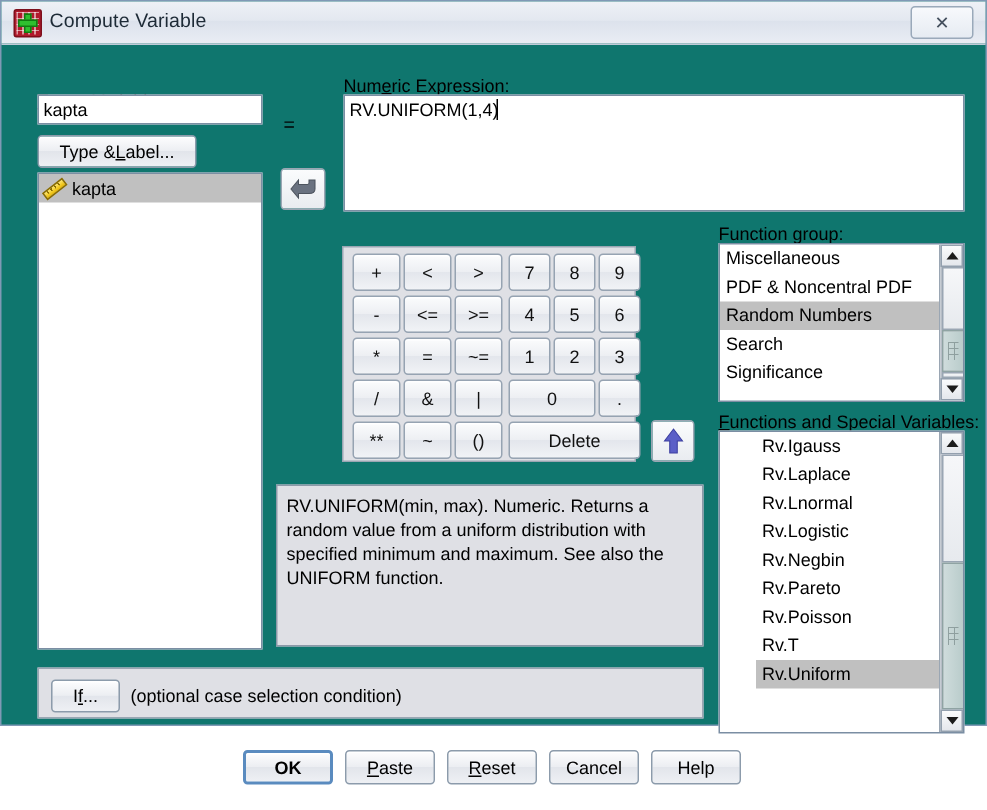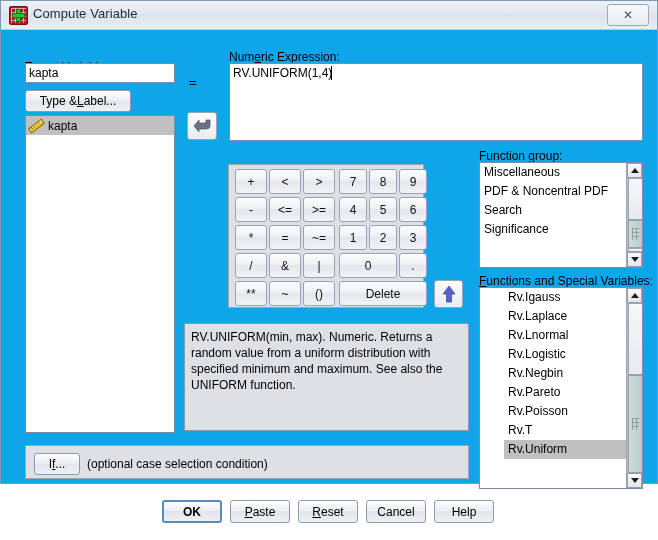--- a/index.html
+++ b/index.html
@@ -5,21 +5,21 @@
   html,body{margin:0;padding:0;}
   body{
     width:658px;height:540px;overflow:hidden;
     font-family:"Liberation Sans", sans-serif;
     font-size:12px;color:#000;
     background:#ffffff;
   }
   #app{
     position:relative;width:658px;height:484px;
     box-sizing:border-box;
-    background:#0ea5e9;
+    background:#0f766e;
     border:1px solid #7f99b5;
     padding-left:13px;
   }
   
   .titlebar{
     position:absolute;left:0;top:0;width:656px;height:28px;
     background:linear-gradient(to bottom,#eef1f6 0%,#e3e8f0 45%,#dce2ec 46%,#e9edf4 100%);
     border-bottom:1px solid #c0cbd8;
   }
   .title-icon{
@@ -227,20 +227,21 @@
     </svg>
   </div>
 
   <div class="desc" style="left:183px;top:322px;width:285px;height:108px;">RV.UNIFORM(min, max). Numeric. Returns a random value from a uniform distribution with specified minimum and maximum. See also the UNIFORM function.</div>
 
   <div class="lbl" style="position:absolute;left:478px;top:148px;">Function <u>g</u>roup:</div>
   <div class="listbox" style="left:478px;top:161px;width:164px;height:106px;">
     <div style="position:absolute;left:0;top:0;right:16px;bottom:0;overflow:hidden;">
       <div class="listrow">Miscellaneous</div>
       <div class="listrow">PDF &amp; Noncentral PDF</div>
+      <div class="listrow sel">Random Numbers</div>
       <div class="listrow">Search</div>
       <div class="listrow">Significance</div>
     </div>
     <div class="sb">
       <div class="sb-btn up">
           <span class="tri up"></span>
         </div>
       <div class="sb-track">
         <div class="sb-thumb plain" style="top:0;height:42px;"></div>
         <div class="sb-thumb" style="top:42px;height:28px;">

